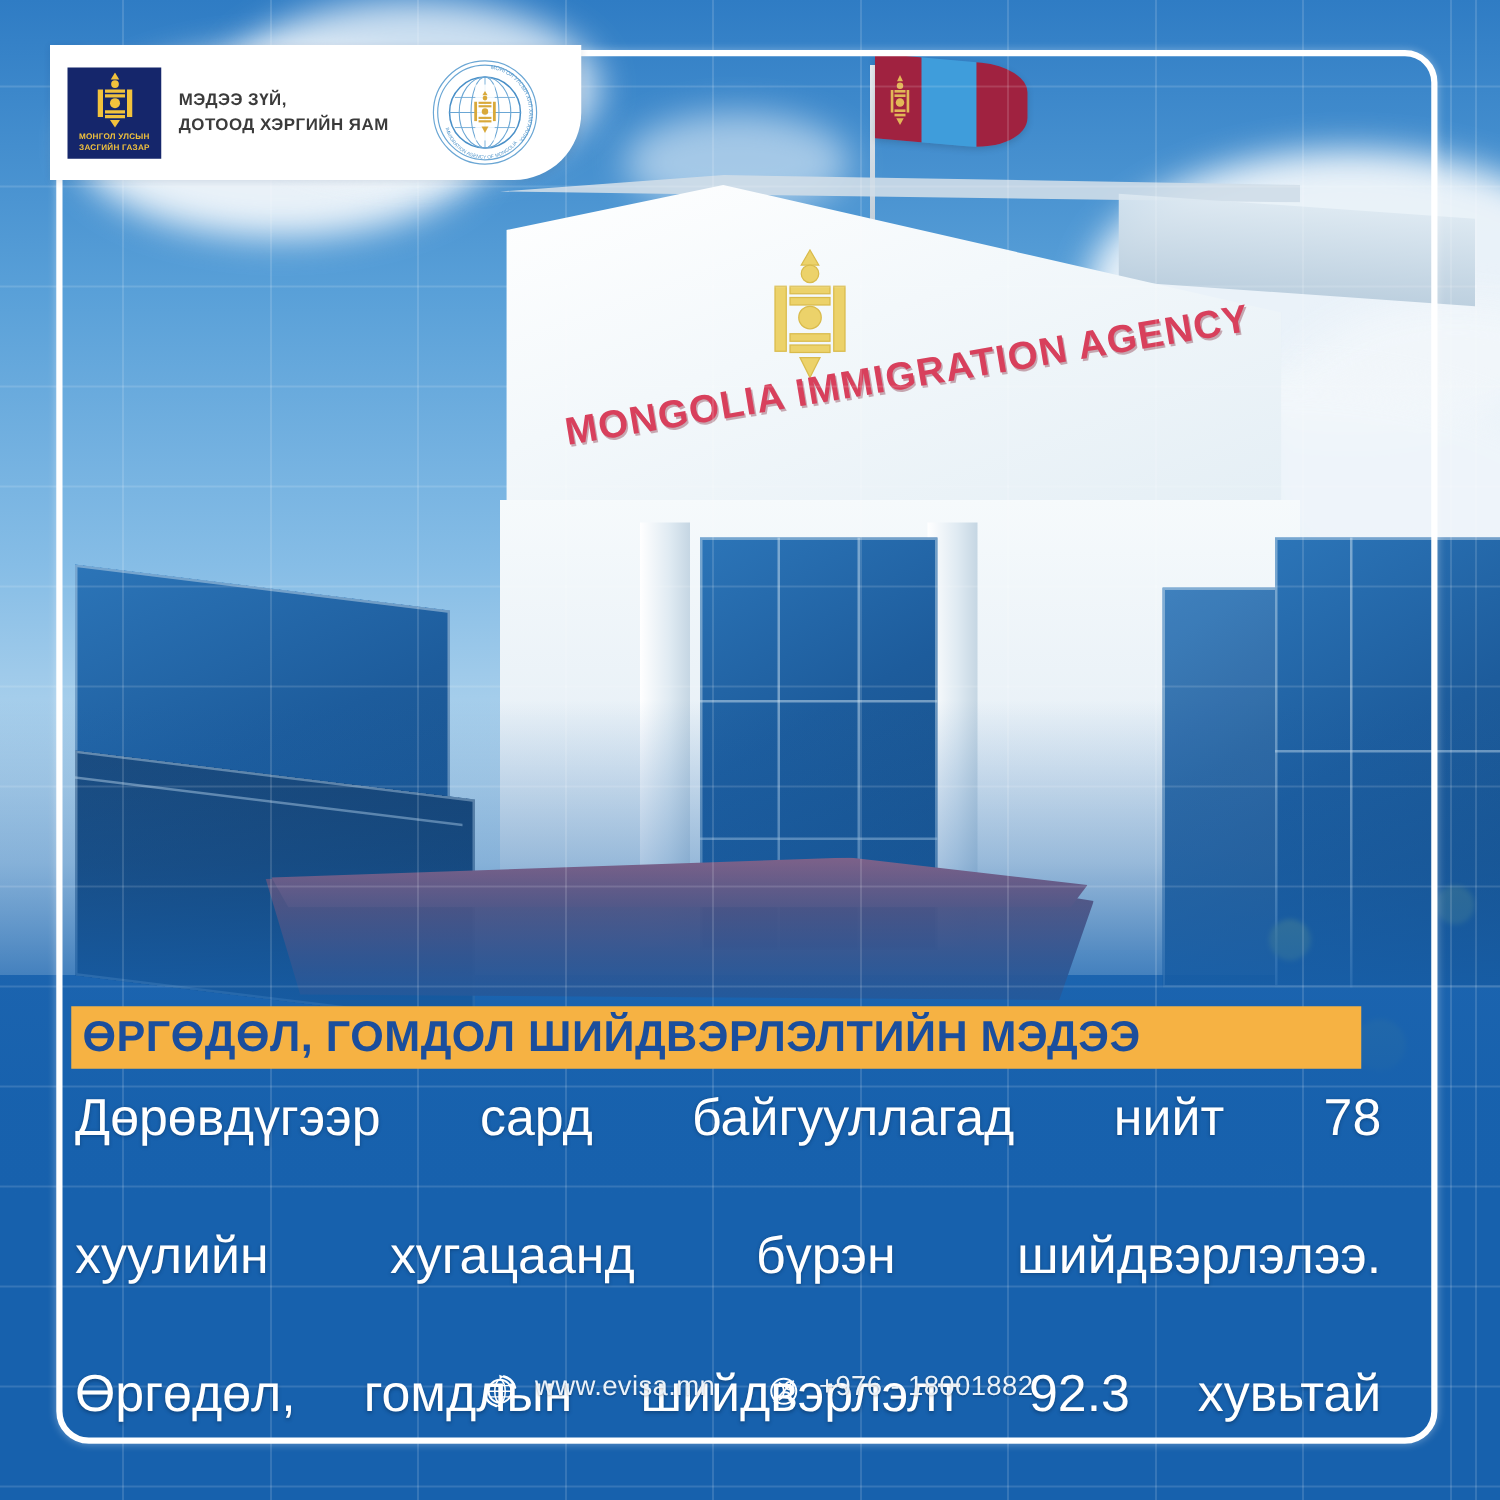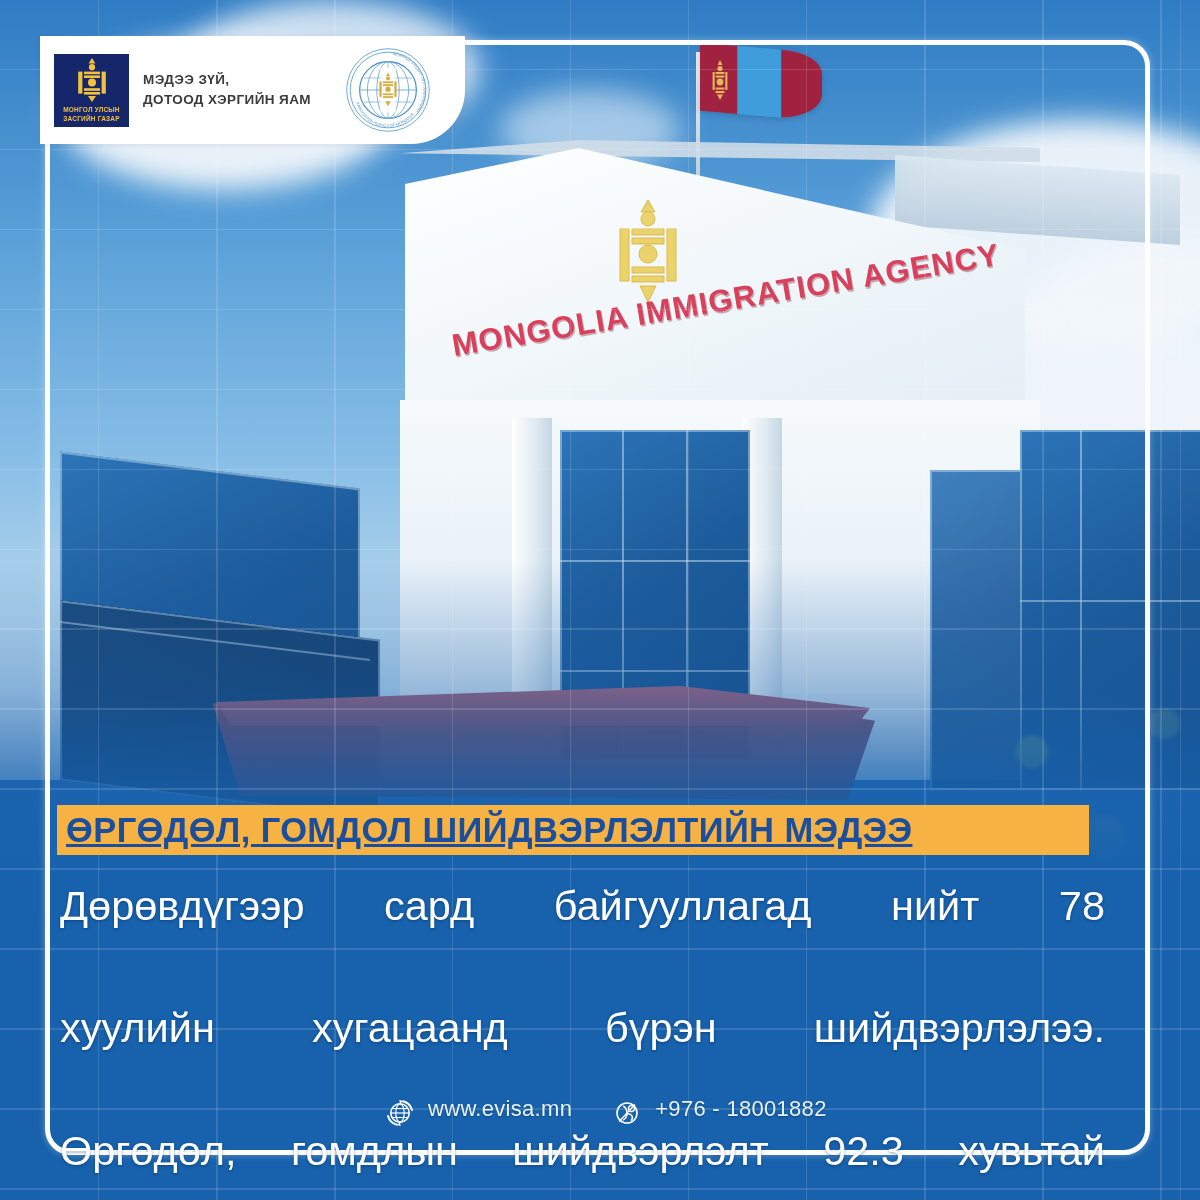--- a/index.html
+++ b/index.html
@@ -182,31 +182,31 @@
   .agency-seal { margin-left:auto; margin-right:34px; width:86px; height:86px; flex:none; }
 
   
   .title-band {
     position:absolute; left:57px; top:805px; width:1032px; height:50px;
     background:#f6b243;
     display:flex; align-items:center;
   }
   .title-band .t {
     font:700 34.5px/1 "Liberation Sans", sans-serif;
-    color:#1b4e9c; letter-spacing:.4px; padding-left:9px; white-space:nowrap;text-decoration:underline;
+    color:#1b4e9c; letter-spacing:.4px; padding-left:9px; white-space:nowrap;
   }
 
   
   .body-text {
     position:absolute; left:60px; top:866px; width:1045px;
     color:#ffffff;
     font:400 41.5px/1 "Liberation Sans", sans-serif;
     text-shadow:0 1px 3px rgba(5,35,70,.45);
   }
-  .body-text p { text-align:justify; line-height:1.33;margin-top:12px; }
+  .body-text p { text-align:justify; line-height:1.33; }
   .body-text p::after { content:""; display:inline-block; width:100%; }
 
   
   .footer {
     position:absolute; left:385px; top:1098px; display:flex; align-items:center; gap:40px;
   }
   .f-item { display:flex; align-items:flex-start; gap:13px; }
   .f-item .lbl {
     color:#eaf2fa; font:400 22px/1 "Liberation Sans", sans-serif; letter-spacing:.3px;
     text-shadow:0 1px 2px rgba(0,0,0,.3);

